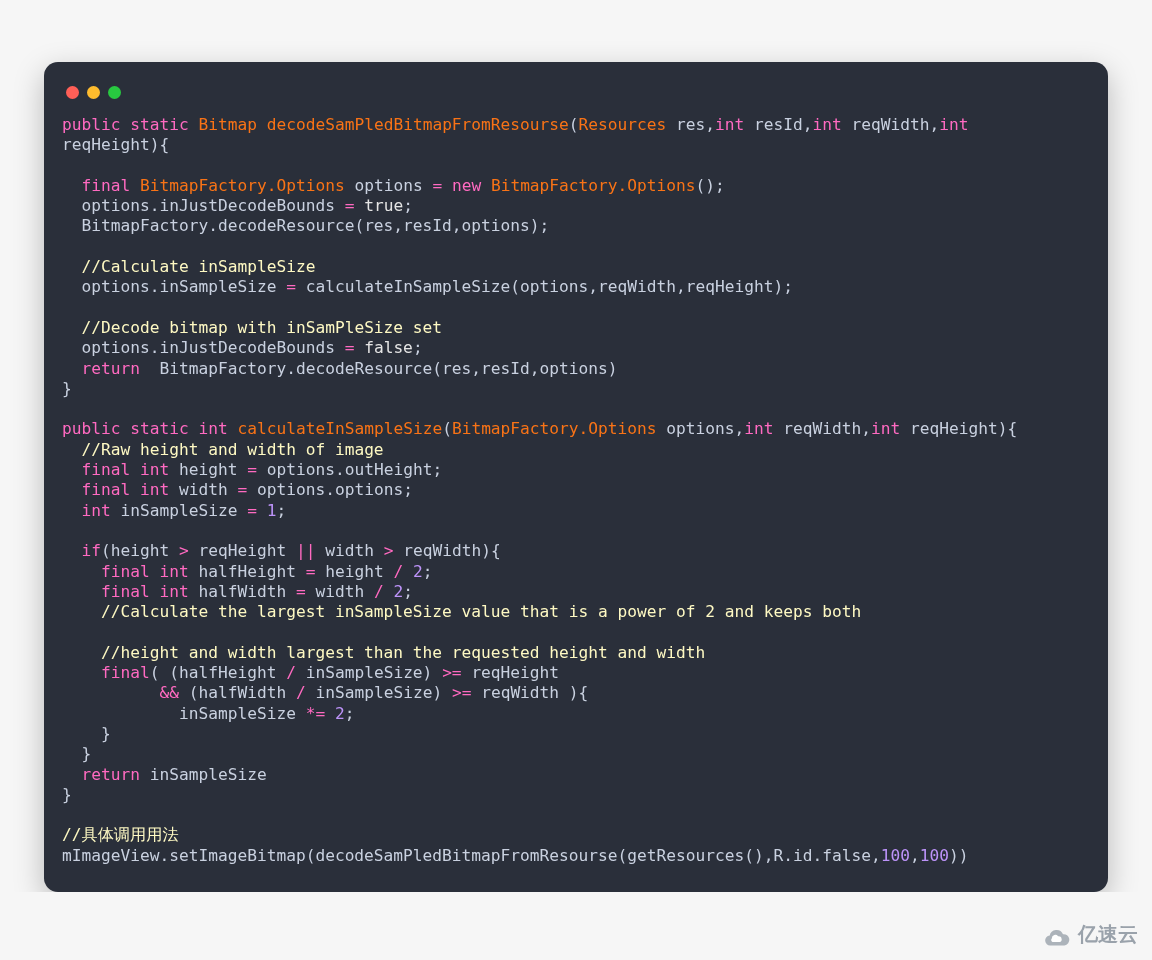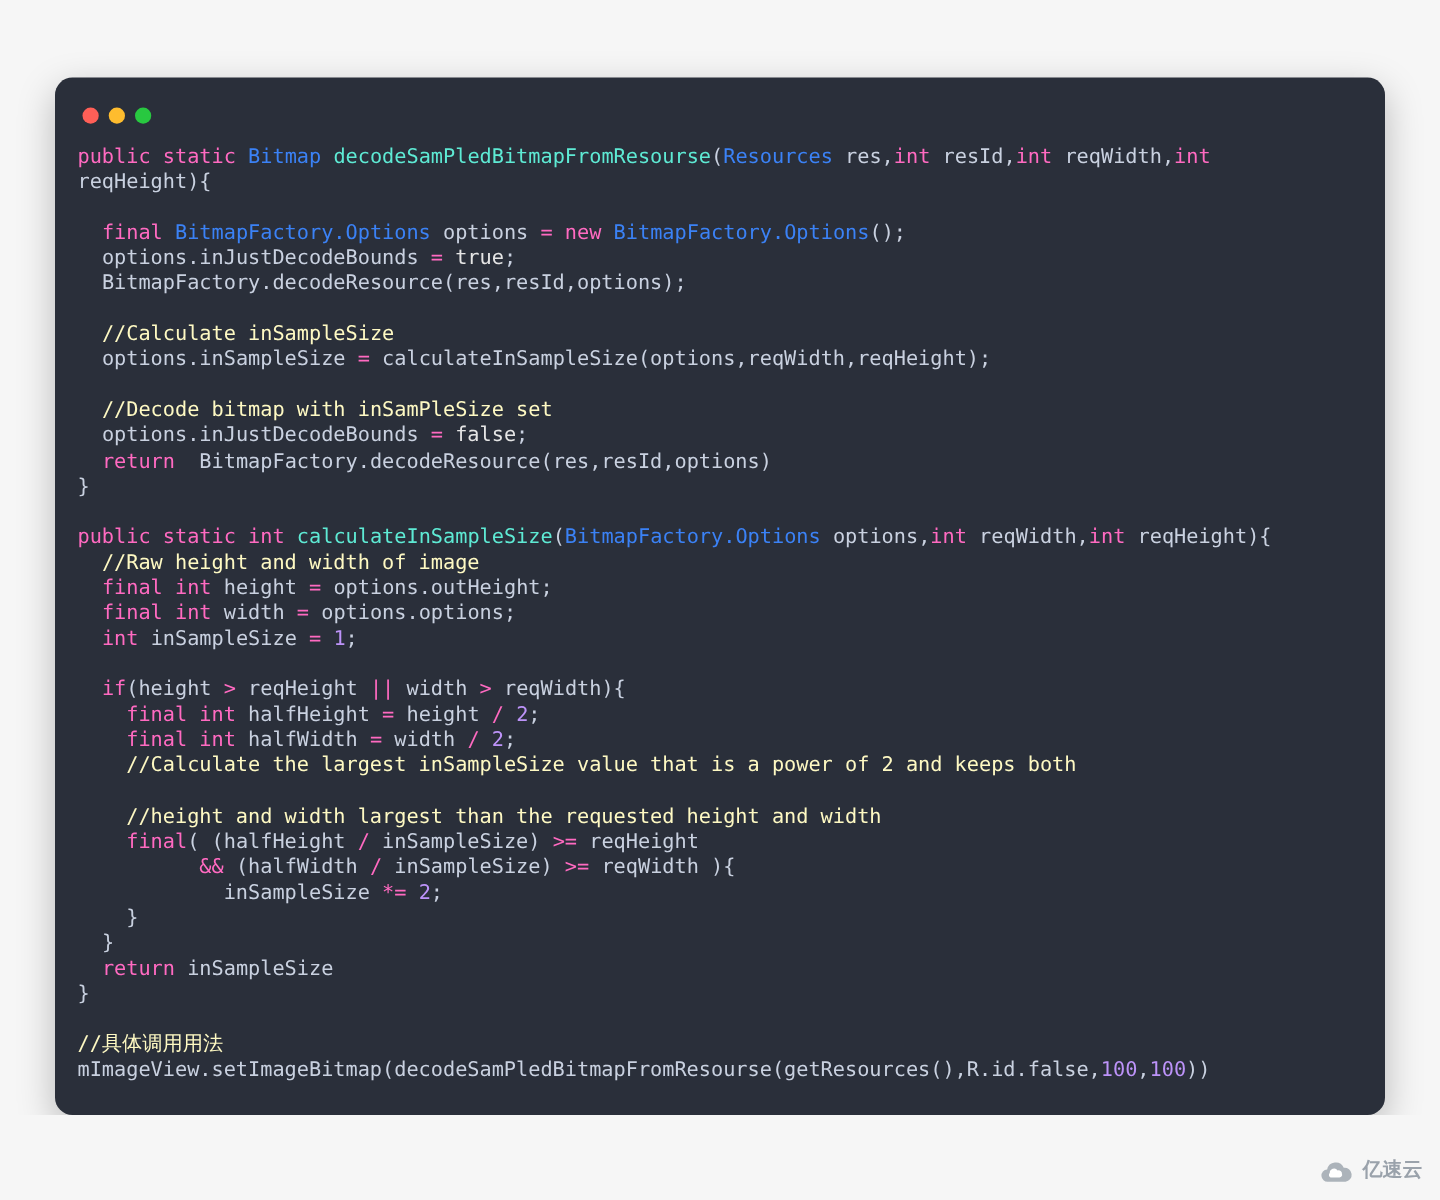--- a/index.html
+++ b/index.html
@@ -1,22 +1,22 @@
 <!DOCTYPE html>
 <html><head>
 <meta charset="utf-8">
 <style>
   body{margin:0;background:#f6f6f6;font-family:Menlo,Consolas,'Courier New',monospace}
   .frame{width:1028px;margin:62px auto 0;background:#2a2f3a;border-radius:14px;padding:18px 18px 26px;box-shadow:0 10px 30px rgba(0,0,0,.25)}
   .dots{display:flex;gap:8px;margin:6px 0 16px 4px}
   .dot{width:13px;height:13px;border-radius:50%}
   .d1{background:#ff5f57}.d2{background:#febc2e}.d3{background:#28c840}
   pre{margin:0;font-size:16.2px;line-height:20.3px;color:#c9d1e0;white-space:pre}
-  .kw{color:#ff6ac1}.ty{color:#3b82f6}.fn{color:#5eead4}.op{color:#ff6ac1}.lit{color:#e5e5e5}.num{color:#bd93f9}.cm{color:#fef9c3}.id{color:#c9d1e0}
-  .wm{position:fixed;right:14px;bottom:12px;display:flex;align-items:flex-start;gap:8px;color:#9aa2ab;font-family:Arial,sans-serif;font-size:16px;font-weight:600}
+  .kw{color:#ff6ac1}.ty{color:#f97316}.fn{color:#f97316}.op{color:#ff6ac1}.lit{color:#e5e5e5}.num{color:#bd93f9}.cm{color:#fef9c3}.id{color:#c9d1e0}
+  .wm{position:fixed;right:14px;bottom:12px;display:flex;align-items:flex-end;gap:8px;color:#9aa2ab;font-family:Arial,sans-serif;font-size:20px;font-weight:600}
   .wm svg{width:28px;height:22px}
 </style>
 </head>
 <body>
 
 <div class="frame">
   <div class="dots">
     <div class="dot d1"></div>
     <div class="dot d2"></div>
     <div class="dot d3"></div>

